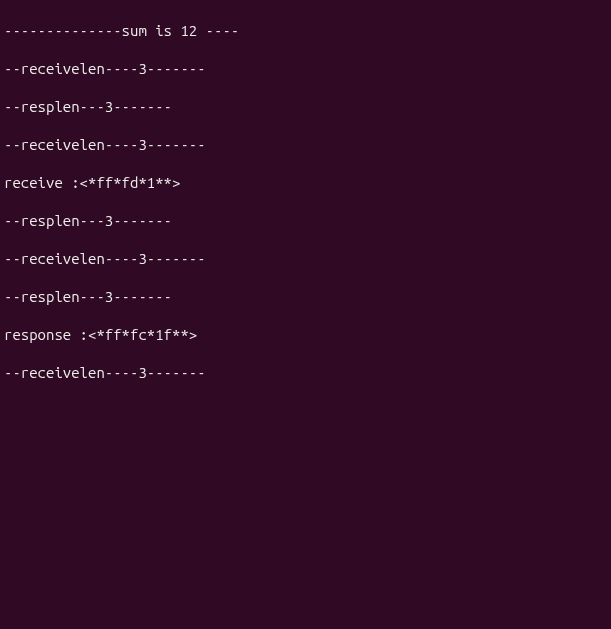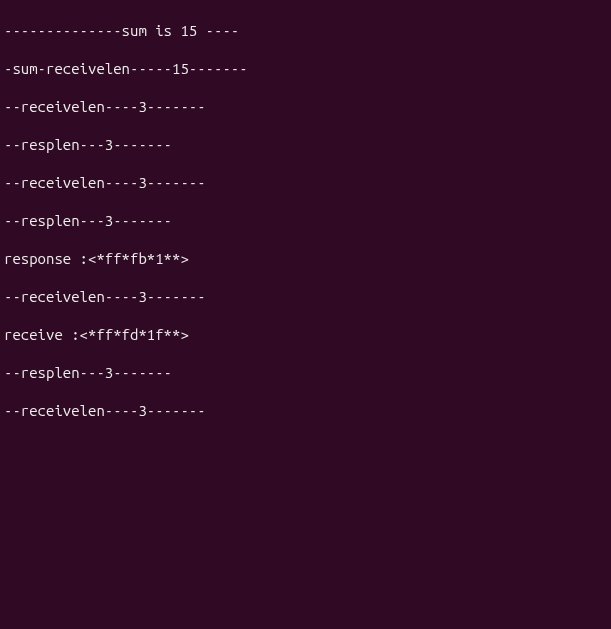--- a/index.html
+++ b/index.html
@@ -19,30 +19,29 @@
     padding: 2px 4px;
   }
   .line {
     display: block;
   }
 </style>
 </head>
 <body>
 
 <div class="terminal">
-<span class="line">--------------sum is 15 ----</span>
-<span class="line">-sum-receivelen-----15-------</span>
+<span class="line">--------------sum is 12 ----</span>
 <span class="line">--receivelen----3-------</span>
 <span class="line">--resplen---3-------</span>
 <span class="line">--receivelen----3-------</span>
+<span class="line">receive :&lt;*ff*fd*1**&gt;</span>
 <span class="line">--resplen---3-------</span>
-<span class="line">response :&lt;*ff*fb*1**&gt;</span>
 <span class="line">--receivelen----3-------</span>
-<span class="line">receive :&lt;*ff*fd*1f**&gt;</span>
 <span class="line">--resplen---3-------</span>
+<span class="line">response :&lt;*ff*fc*1f**&gt;</span>
 <span class="line">--receivelen----3-------</span>
 
 
 
 
 
 
 
 
 

